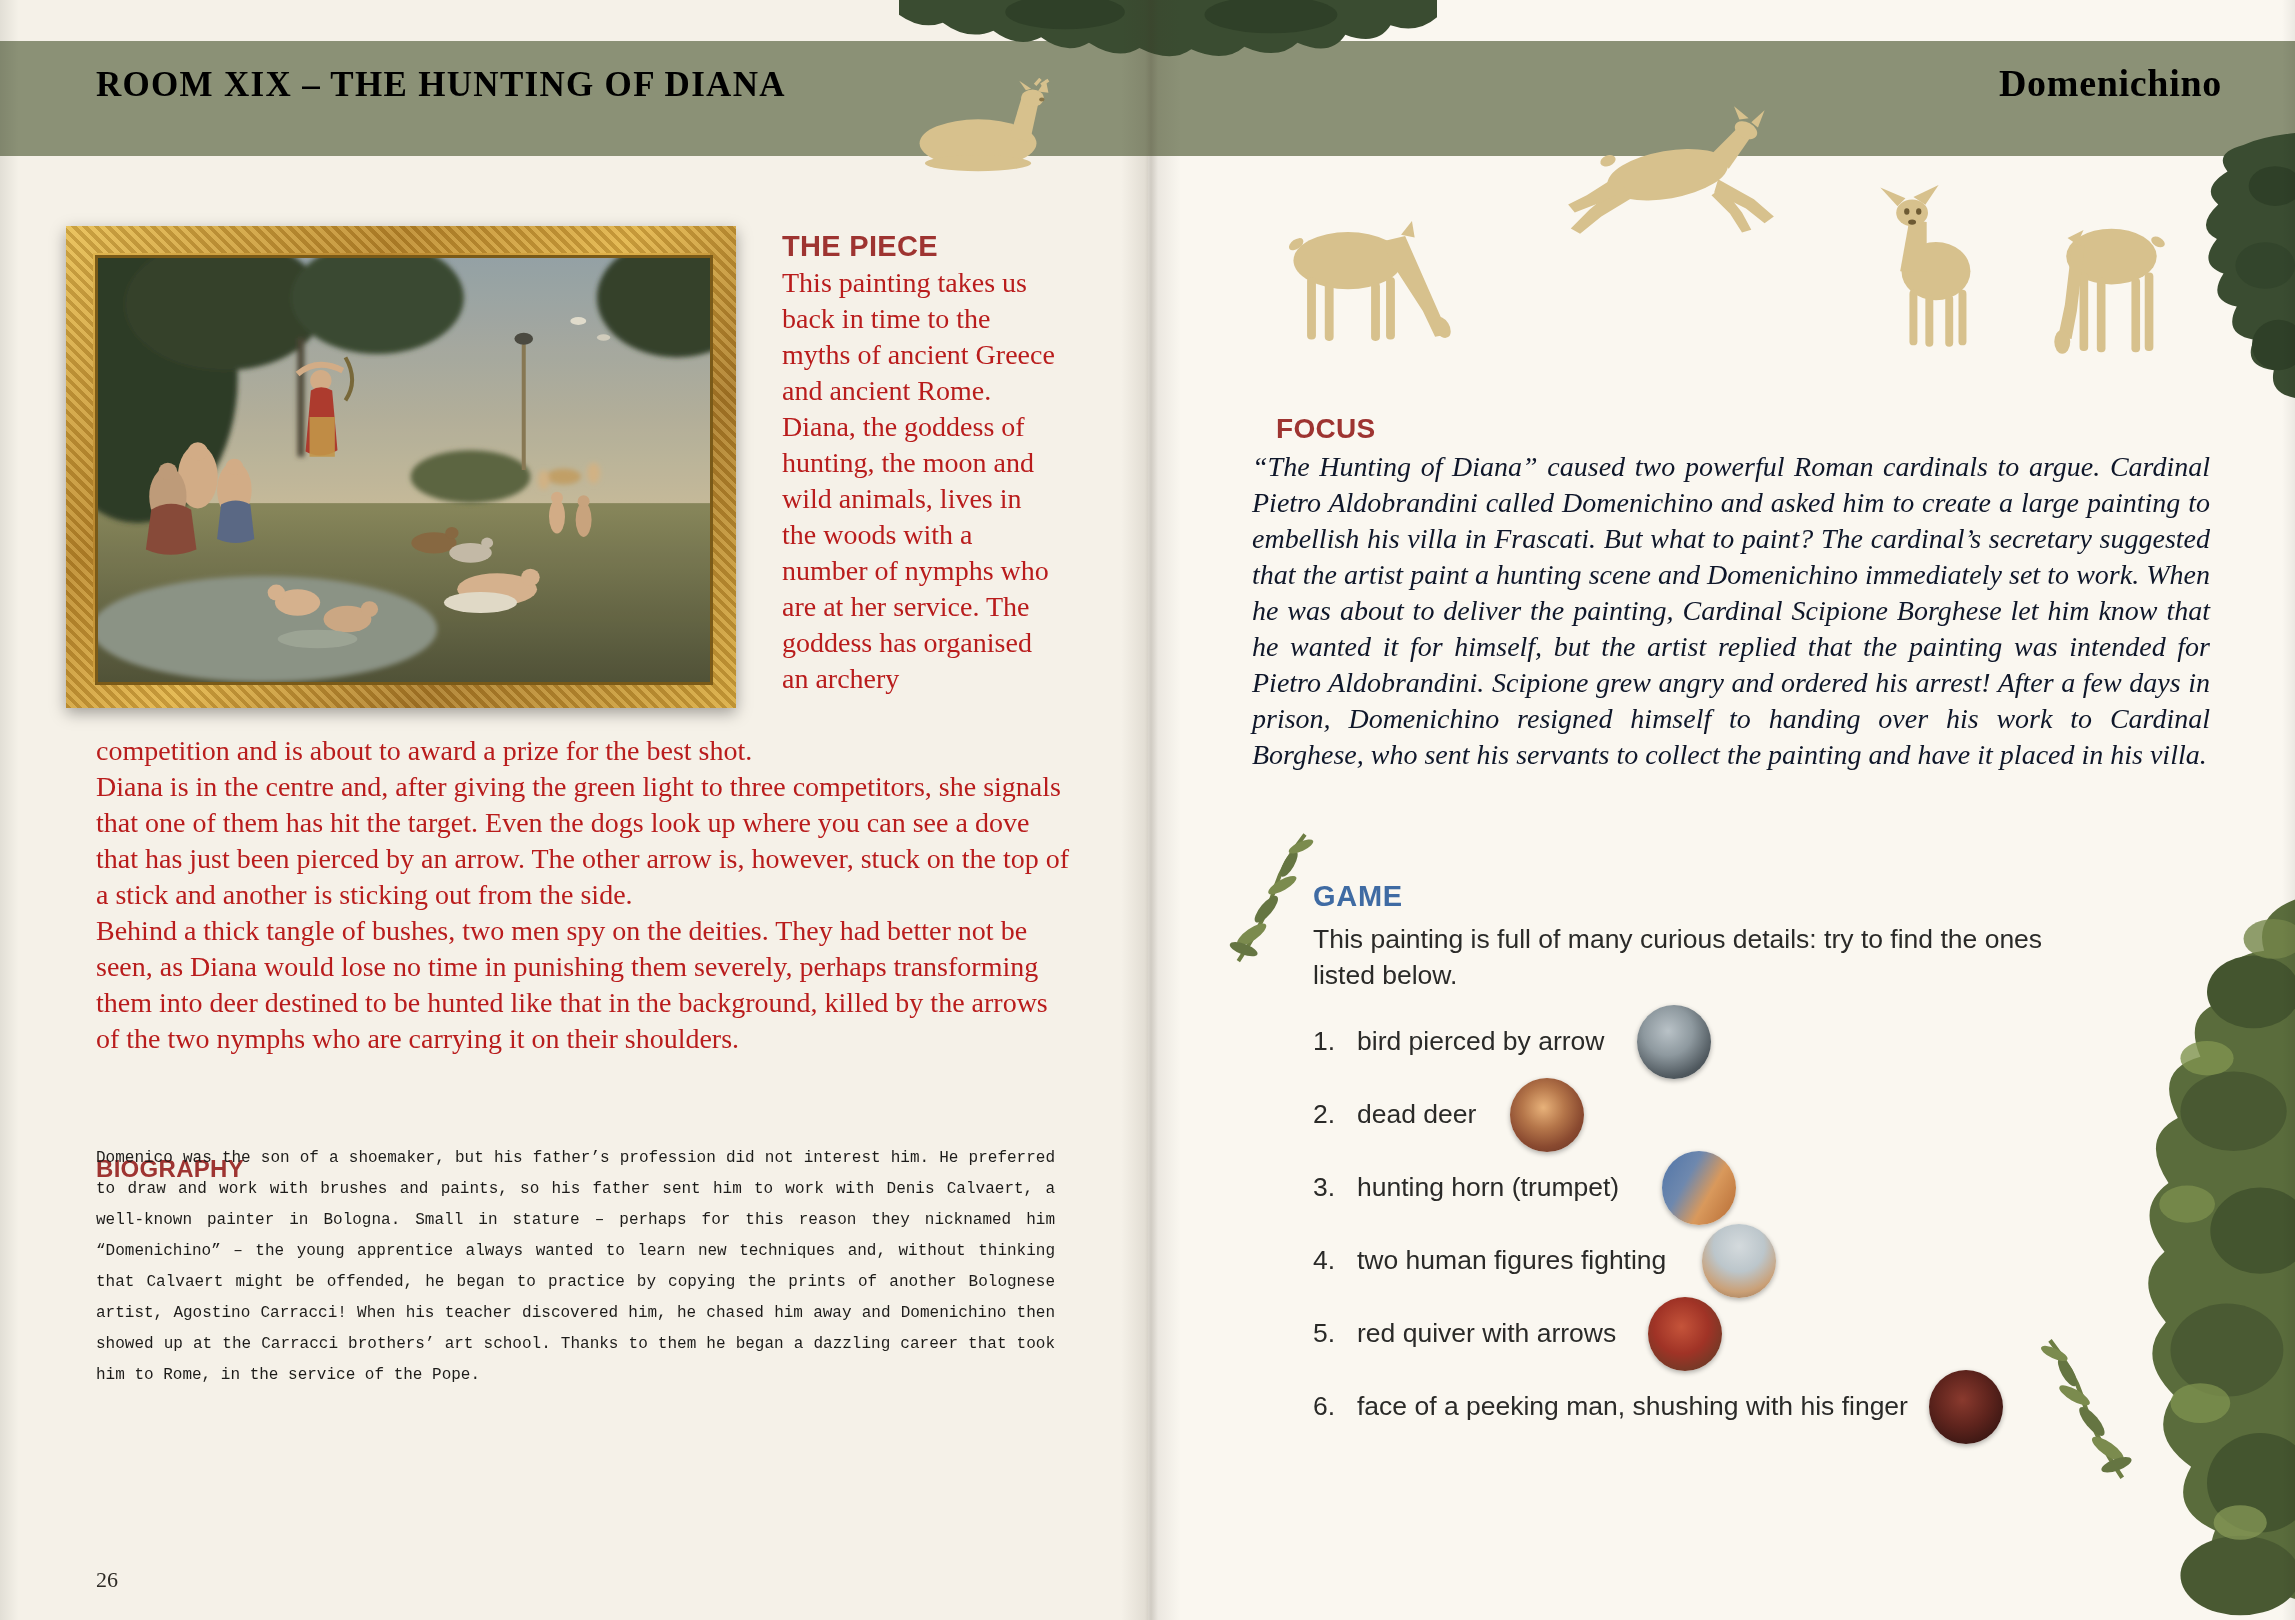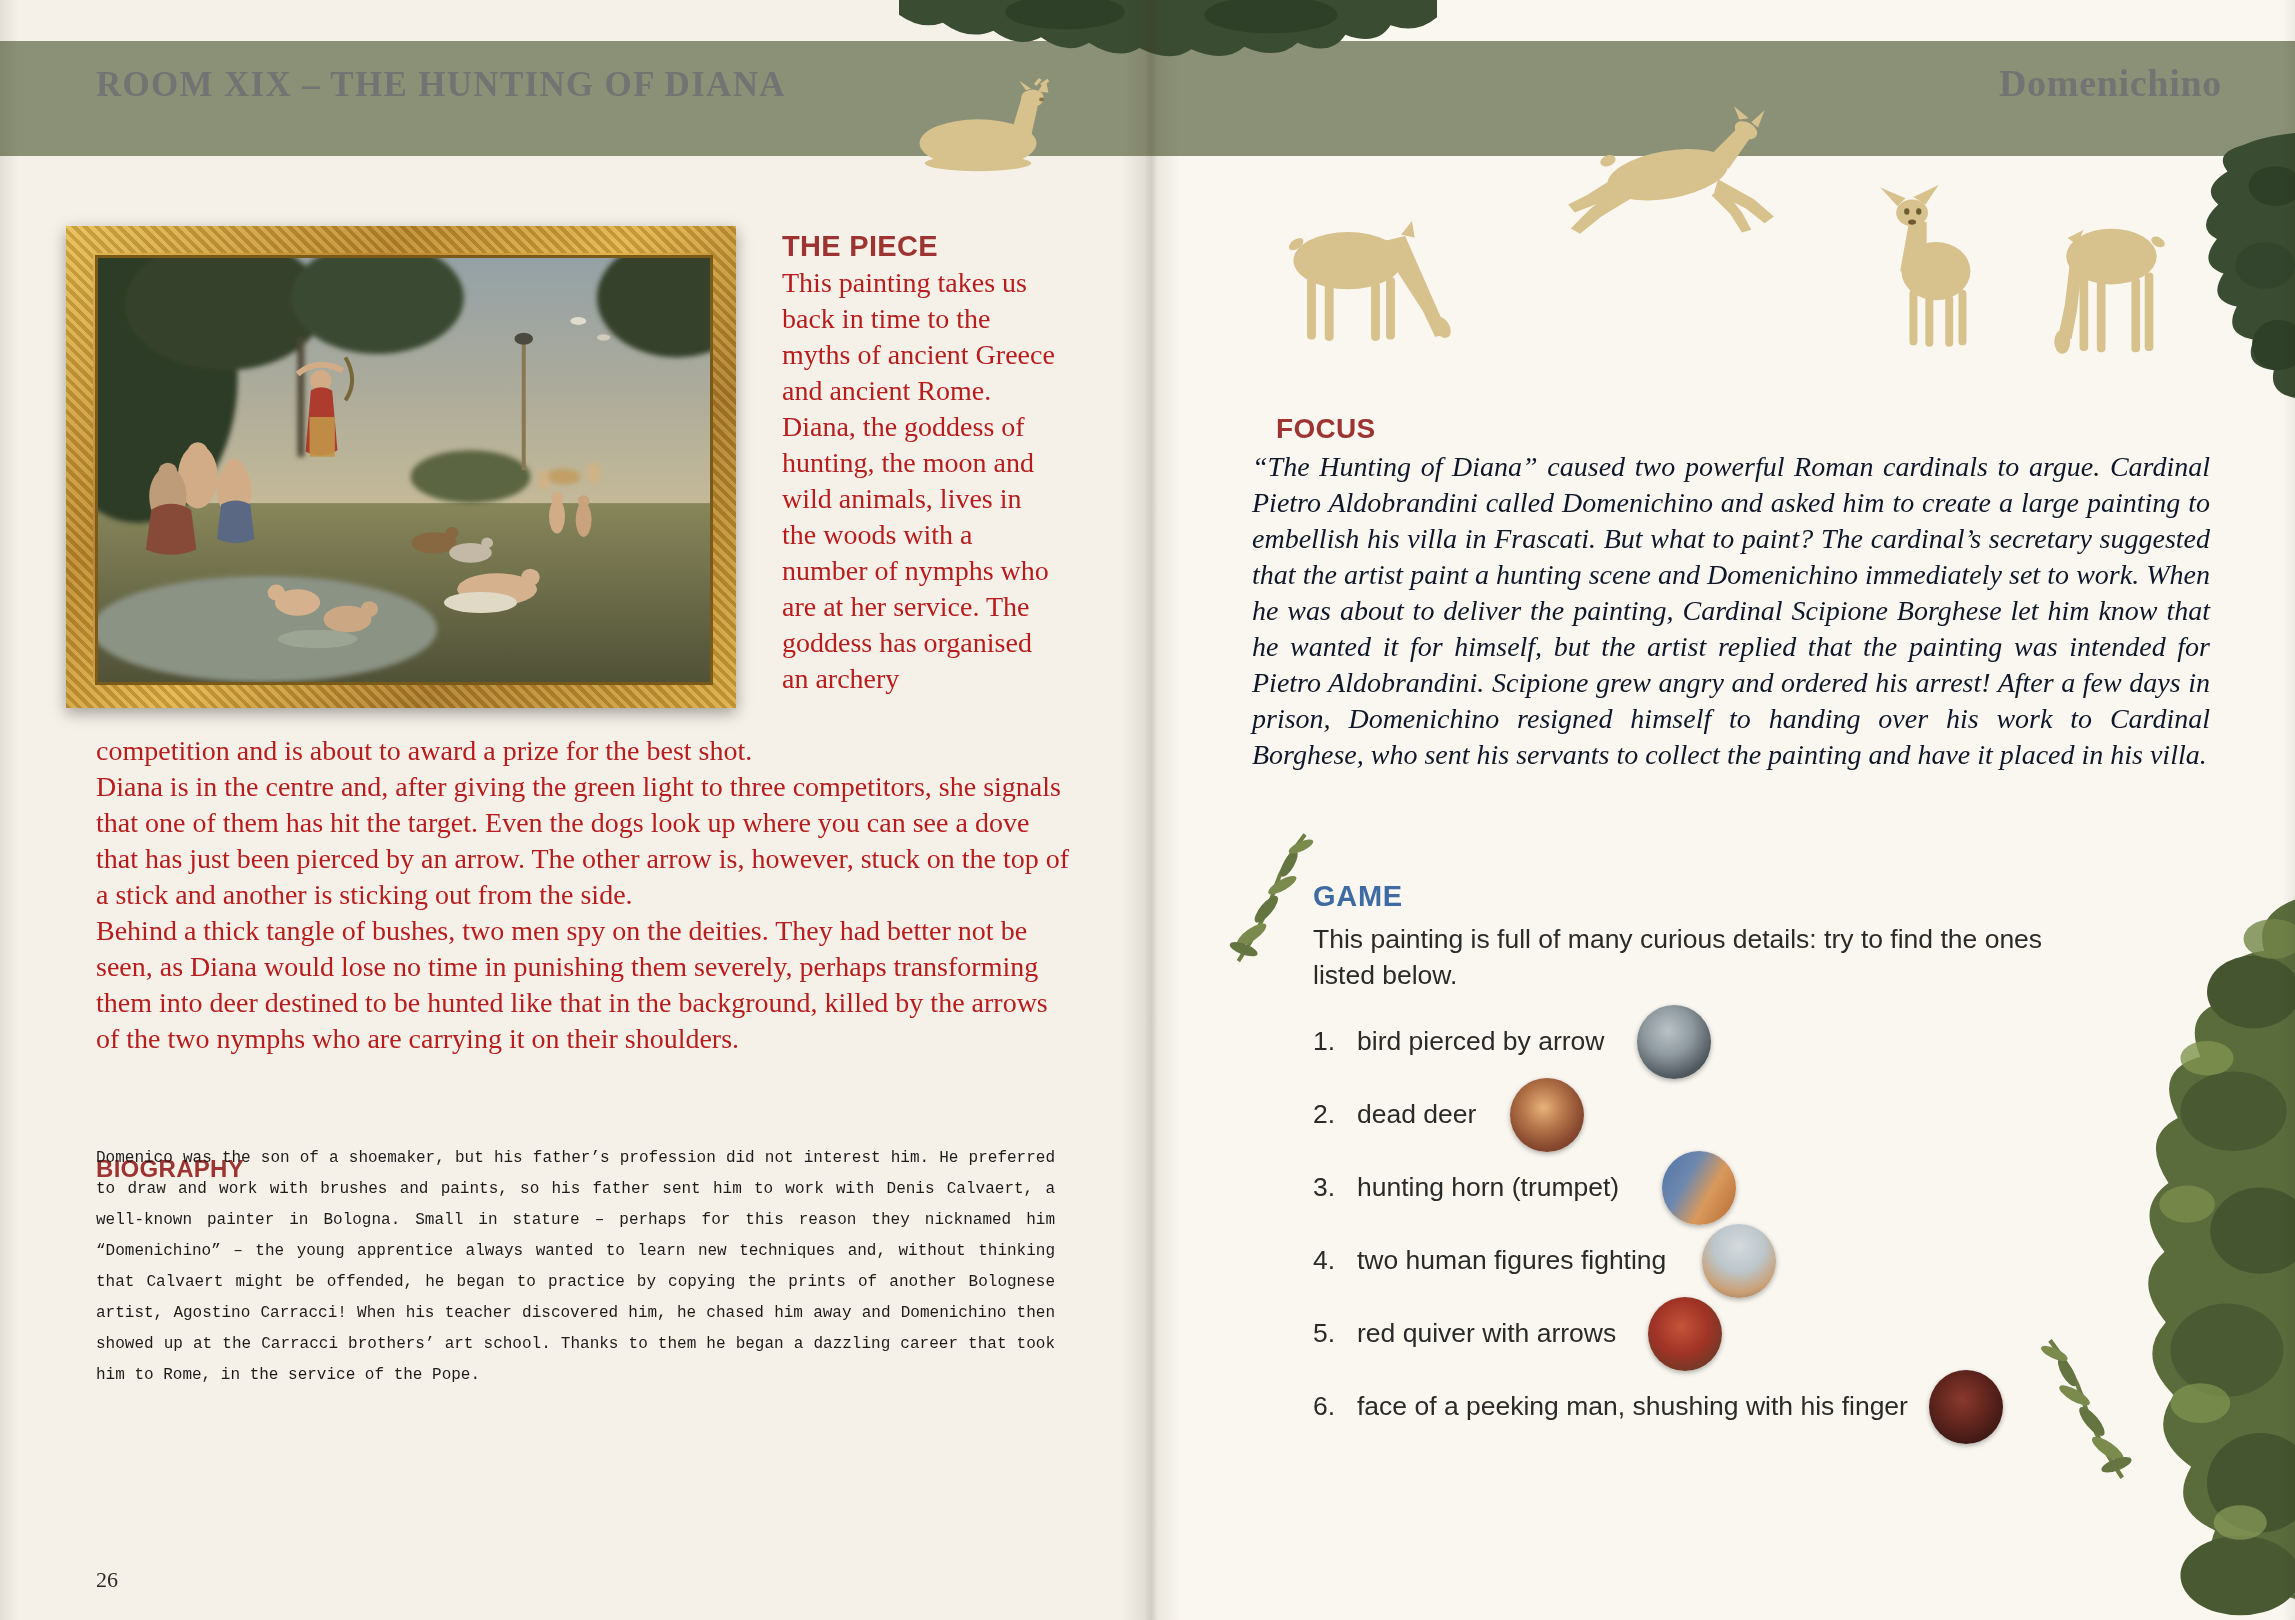--- a/index.html
+++ b/index.html
@@ -3,21 +3,21 @@
 <meta charset="utf-8">
 <style>
   html,body{margin:0;padding:0;background:#e8e4da;}
   .spread{position:relative;width:2295px;height:1621px;overflow:hidden;background:#f5f1e8;font-family:"Liberation Serif",serif;}
   .page{position:absolute;top:0;height:1621px;}
   .page-left{left:0;width:1148px;background:#f5f1e8;}
   .page-right{left:1148px;width:1147px;background:#faf7f0;}
 
   
   .header-band{position:absolute;left:0;top:41px;width:2295px;height:115px;background:#8b9176;z-index:2;}
-  .header-title{position:absolute;z-index:3;color:#737373;font-weight:bold;}
+  .header-title{position:absolute;z-index:3;color:#000000;font-weight:bold;}
   .header-title.left{left:96px;top:65px;font-size:35px;letter-spacing:1.3px;}
   .header-title.right{right:73px;top:61px;font-size:38px;letter-spacing:0.7px;}
 
   
   .crease{position:absolute;left:1121px;top:0;width:60px;height:1621px;z-index:50;pointer-events:none;
     background:linear-gradient(90deg,rgba(0,0,0,0) 0%,rgba(60,50,35,0.10) 40%,rgba(60,50,35,0.22) 50%,rgba(60,50,35,0.08) 62%,rgba(0,0,0,0) 100%);}
   .edge-left{position:absolute;left:0;top:0;width:18.6px;height:1621px;z-index:49;pointer-events:none;
     background:linear-gradient(90deg,rgba(0,0,0,0.08),rgba(0,0,0,0));}
   .edge-right{position:absolute;right:0;top:0;width:13.3px;height:1621px;z-index:49;pointer-events:none;
     background:linear-gradient(270deg,rgba(0,0,0,0.06),rgba(0,0,0,0));}

